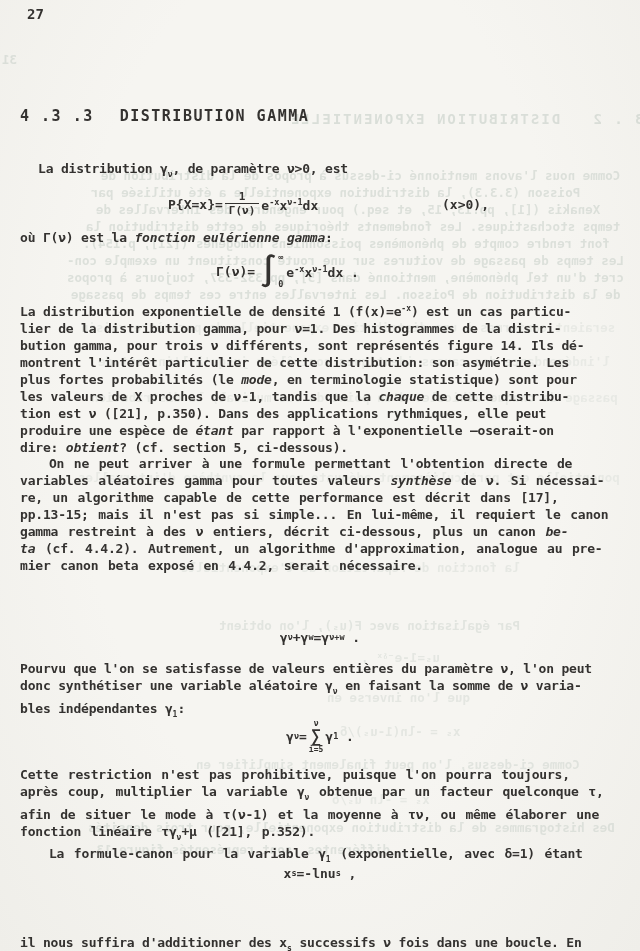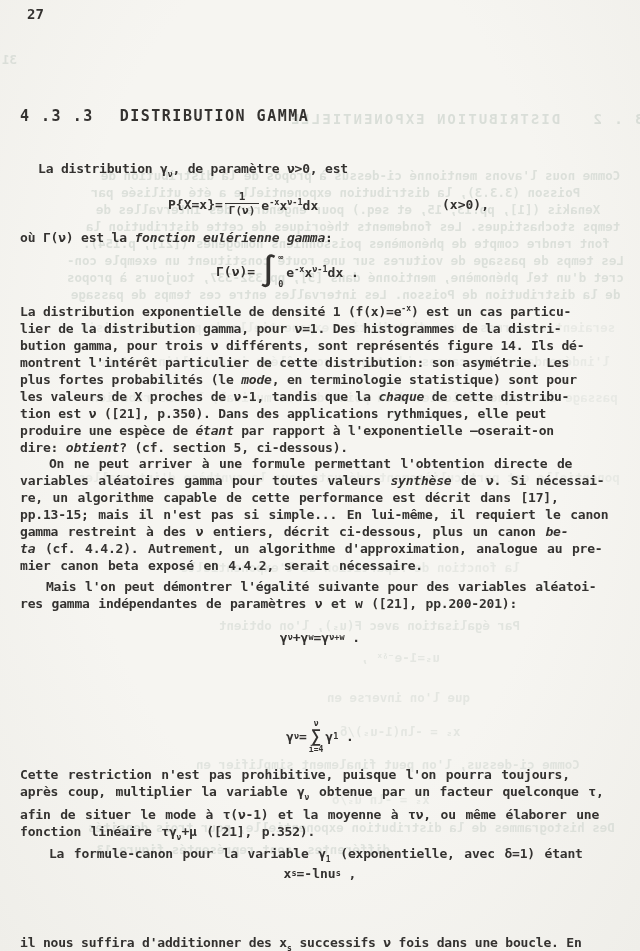--- a/index.html
+++ b/index.html
@@ -130,30 +130,31 @@
 dire: <i>obtient</i>? (cf. section 5, ci-dessous).</div>
 
   <div class="para pB">   On ne peut arriver à une formule permettant l'obtention directe de
 variables aléatoires gamma pour toutes valeurs <i>synthèse</i> de ν. Si nécessai-
 re, un algorithme capable de cette performance est décrit dans [17],
 pp.13-15; mais il n'est pas si simple... En lui-même, il requiert le canon
 gamma restreint à des ν entiers, décrit ci-dessous, plus un canon <i>be-</i>
 <i>ta</i> (cf. 4.4.2). Autrement, un algorithme d'approximation, analogue au pre-
 mier canon beta exposé en 4.4.2, serait nécessaire.</div>
 
-  <div class="para pC">   Mais l'on peut démontrer l'égalité suivante pour des variables aléatoi-
-res gamma indépendantes de paramètres ν et w ([21], pp.200-201):</div>
 
   <div class="formula fc f3">
     <span>γ</span><sub>ν</sub><span>+γ</span><sub>w</sub><span>=γ</span><sub>ν+w</sub><span> .</span>
   </div>
 
+  <div class="para pD">Pourvu que l'on se satisfasse de valeurs entières du paramètre ν, l'on peut
+donc synthétiser une variable aléatoire γ<sub>ν</sub> en faisant la somme de ν varia-
+bles indépendantes γ<sub>1</sub>:</div>
 
   <div class="formula fc f4">
-    <span>γ</span><sub>ν</sub><span>=</span><span class="sum"><span class="s-top">ν</span><span class="sigma">∑</span><span class="s-bot">i=4</span></span><span>γ</span><sub>1</sub><span> .</span>
+    <span>γ</span><sub>ν</sub><span>=</span><span class="sum"><span class="s-top">ν</span><span class="sigma">∑</span><span class="s-bot">i=5</span></span><span>γ</span><sub>1</sub><span> .</span>
   </div>
 
   <div class="para pE">Cette restriction n'est pas prohibitive, puisque l'on pourra toujours,
 après coup, multiplier la variable γ<sub>ν</sub> obtenue par un facteur quelconque τ,
 afin de situer le mode à τ(ν-1) et la moyenne à τν, ou même élaborer une
 fonction linéaire τγ<sub>ν</sub>+μ ([21], p.352).
    La formule-canon pour la variable γ<sub>1</sub> (exponentielle, avec δ=1) étant</div>
 
   <div class="formula fc f5">
     <span>x</span><sub>s</sub><span>=-ln</span><span>u</span><sub>s</sub><span> ,</span>

